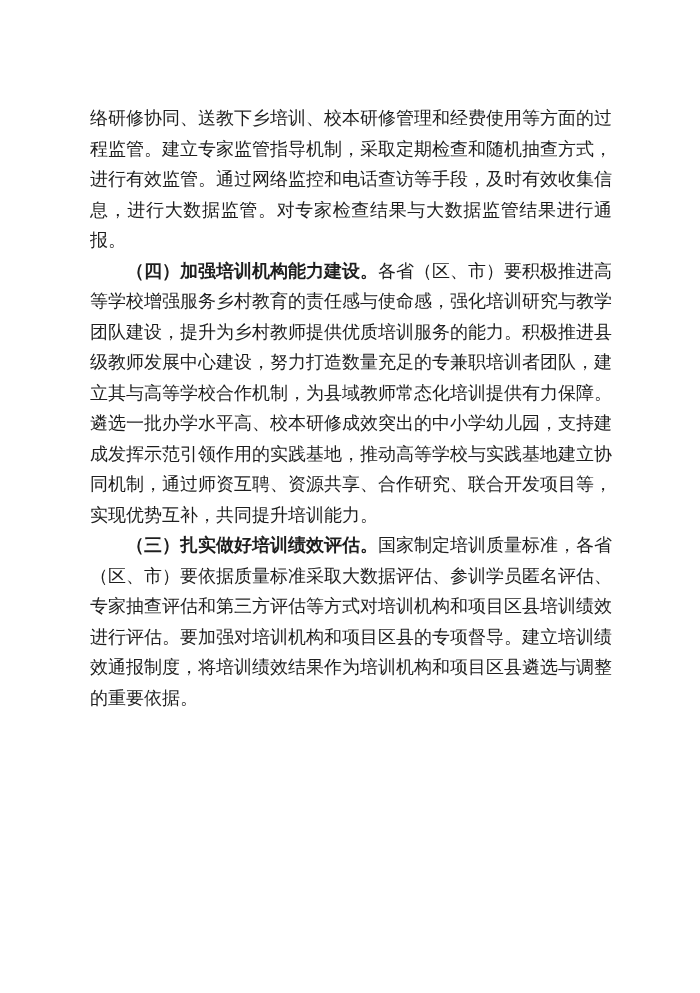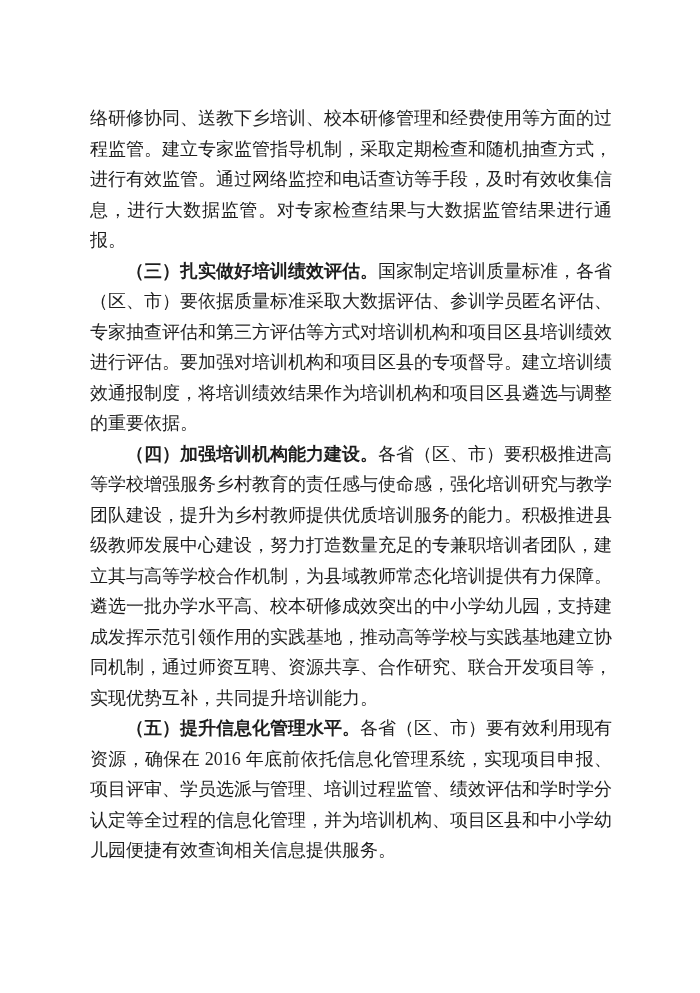--- a/index.html
+++ b/index.html
@@ -35,21 +35,20 @@
   }
 </style>
 </head>
 <body>
 
 <div class="page">
   <div class="doc-body">
 
     <p><span>络研修协同、送教下乡培训、校本研修管理和经费使用等方面的过程监管。建立专家监管指导机制，采取定期检查和随机抽查方式，进行有效监管。通过网络监控和电话查访等手段，及时有效收集信息，进行大数据监管。对专家检查结果与大数据监管结果进行通报。</span></p>
 
+    <p class="indent"><b class="section-head">（四）加强培训机构能力建设。</b><span>各省（区、市）要积极推进高等学校增强服务乡村教育的责任感与使命感，强化培训研究与教学团队建设，提升为乡村教师提供优质培训服务的能力。积极推进县级教师发展中心建设，努力打造数量充足的专兼职培训者团队，建立其与高等学校合作机制，为县域教师常态化培训提供有力保障。遴选一批办学水平高、校本研修成效突出的中小学幼儿园，支持建成发挥示范引领作用的实践基地，推动高等学校与实践基地建立协同机制，通过师资互聘、资源共享、合作研究、联合开发项目等，实现优势互补，共同提升培训能力。</span></p>
+
     <p class="indent"><b class="section-head">（三）扎实做好培训绩效评估。</b><span>国家制定培训质量标准，各省（区、市）要依据质量标准采取大数据评估、参训学员匿名评估、专家抽查评估和第三方评估等方式对培训机构和项目区县培训绩效进行评估。要加强对培训机构和项目区县的专项督导。建立培训绩效通报制度，将培训绩效结果作为培训机构和项目区县遴选与调整的重要依据。</span></p>
 
-    <p class="indent"><b class="section-head">（四）加强培训机构能力建设。</b><span>各省（区、市）要积极推进高等学校增强服务乡村教育的责任感与使命感，强化培训研究与教学团队建设，提升为乡村教师提供优质培训服务的能力。积极推进县级教师发展中心建设，努力打造数量充足的专兼职培训者团队，建立其与高等学校合作机制，为县域教师常态化培训提供有力保障。遴选一批办学水平高、校本研修成效突出的中小学幼儿园，支持建成发挥示范引领作用的实践基地，推动高等学校与实践基地建立协同机制，通过师资互聘、资源共享、合作研究、联合开发项目等，实现优势互补，共同提升培训能力。</span></p>
-
-    <p class="indent"><b class="section-head">（五）提升信息化管理水平。</b><span>各省（区、市）要有效利用现有资源，确保在 2016 年底前依托信息化管理系统，实现项目申报、项目评审、学员选派与管理、培训过程监管、绩效评估和学时学分认定等全过程的信息化管理，并为培训机构、项目区县和中小学幼儿园便捷有效查询相关信息提供服务。</span></p>
 
 
   </div>
 </div>
 
 </body></html>

